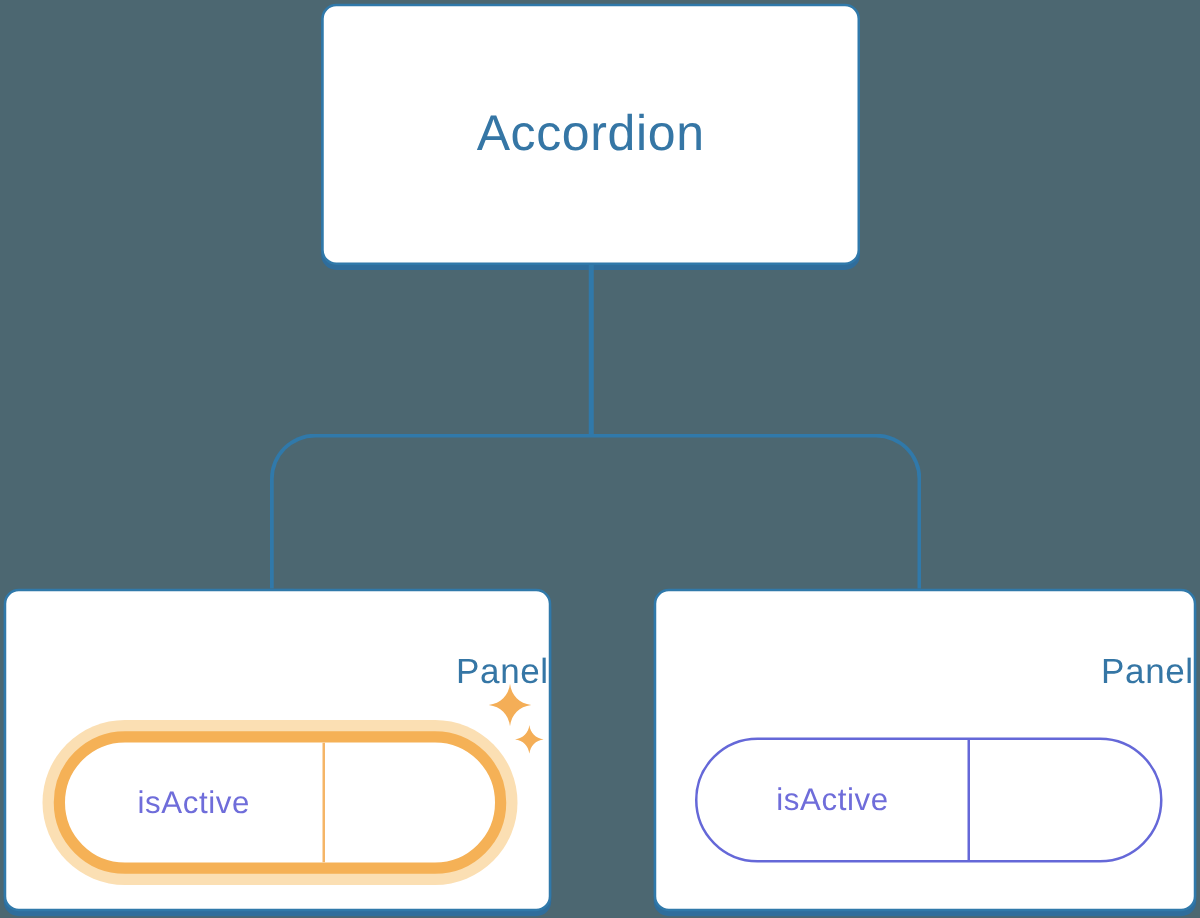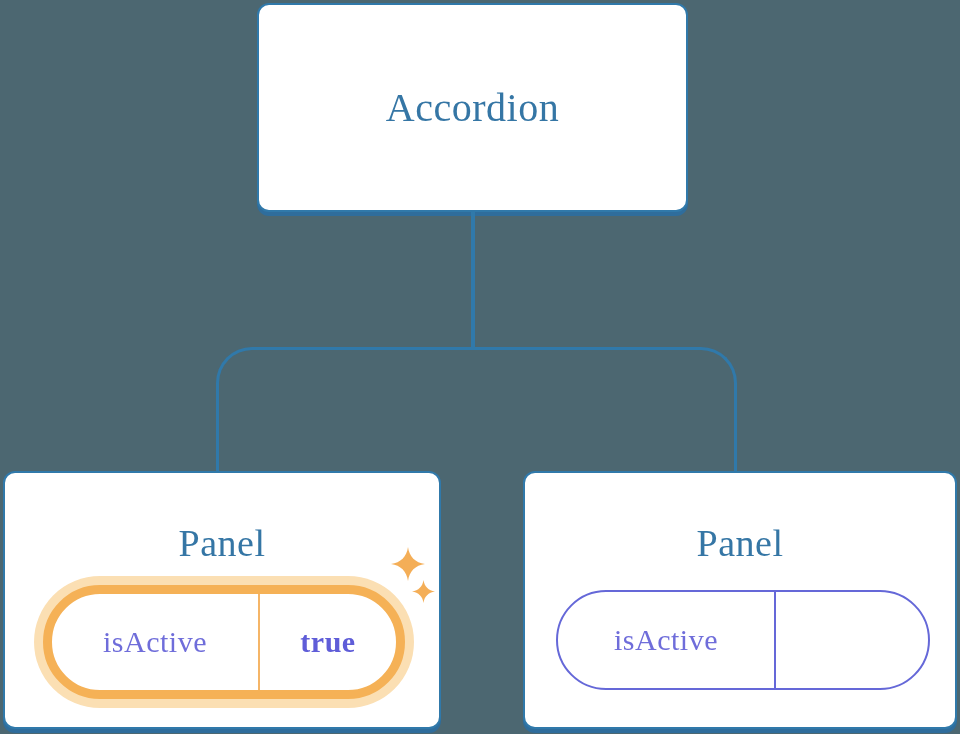--- a/index.html
+++ b/index.html
@@ -16,21 +16,21 @@
     --highlight-divider: #f5b567;
     --sparkle-orange: #f4ae57;
   }
   * { box-sizing: border-box; margin: 0; padding: 0; }
   html, body {
     width: 960px; height: 734px;
     background: var(--background);
     font-family: "Liberation Sans", sans-serif;
     overflow: hidden;
   }
-  .diagram { position: absolute; top: 0; left: 0; width: 960px; height: 566px; font-family: Liberation Serif, serif; }
+  .diagram { position: absolute; top: 0; left: 0; width: 960px; height: 566px; }
 
   
   .node {
     position: absolute;
     background: var(--node-fill);
     border: 2px solid var(--line-blue);
     border-radius: 12px;
     box-shadow: 0 4px 0 0 var(--shadow-blue);
   }
   .root-node {
@@ -39,22 +39,22 @@
   }
   .root-label {
     font-size: 40px; font-weight: 500; letter-spacing: 0.5px;
     color: var(--title-blue);
   }
   .panel-node { top: 471px; height: 258px; }
   .panel-left  { left: 3px;   width: 438px; }
   .panel-right { left: 523px; width: 434px; }
   .panel-title {
     position: absolute; top: 48px; left: 0; right: 0;
-    text-align: center;
-    font-size: 38px; font-weight: 500; letter-spacing: 0.5px;
+    text-align: right;
+    font-size: 28px; font-weight: 500; letter-spacing: 0.5px;
     color: var(--title-blue);
   }
 
   
   .stem {
     position: absolute; left: 471px; top: 211px;
     width: 4px; height: 138px;
     background: var(--line-blue);
   }
   .branch {
@@ -79,21 +79,21 @@
     border: 9px solid var(--highlight-orange);
     box-shadow: 0 0 0 9px var(--highlight-halo);
   }
   .pill-inactive {
     left: 31px; top: 117px;
     width: 374px; height: 100px;
     border: 2px solid var(--state-purple-border);
   }
   .pill-cell {
     display: flex; align-items: center; justify-content: center;
-    font-size: 30px; letter-spacing: 0.5px;
+    font-size: 25px; letter-spacing: 0.5px;
     color: var(--state-purple);
     text-align: right;
   }
   .pill-active   .cell-key { width: 206px; }
   .pill-inactive .cell-key { width: 216px; }
   .cell-value { flex: 1; }
   .pill-active .cell-value {
     font-weight: 700;
     color: var(--state-purple-bold);
   }
@@ -118,21 +118,20 @@
 
   <div class="stem"></div>
   <div class="branch"></div>
 
   <div class="node panel-node panel-left">
     <div class="panel-title">Panel</div>
 
     <div class="state-pill pill-active">
       <div class="pill-cell cell-key">isActive</div>
       <div class="pill-divider divider-orange"></div>
-      <div class="pill-cell cell-value">true</div>
     </div>
 
     <span class="sparkle sparkle-big">
       <svg viewBox="0 0 24 24" fill="currentColor" aria-hidden="true">
         <path d="M12 0 C12.9 6.8 17.2 11.1 24 12 C17.2 12.9 12.9 17.2 12 24 C11.1 17.2 6.8 12.9 0 12 C6.8 11.1 11.1 6.8 12 0 Z"></path>
       </svg>
     </span>
     <span class="sparkle sparkle-small">
       <svg viewBox="0 0 24 24" fill="currentColor" aria-hidden="true">
         <path d="M12 0 C12.9 6.8 17.2 11.1 24 12 C17.2 12.9 12.9 17.2 12 24 C11.1 17.2 6.8 12.9 0 12 C6.8 11.1 11.1 6.8 12 0 Z"></path>

